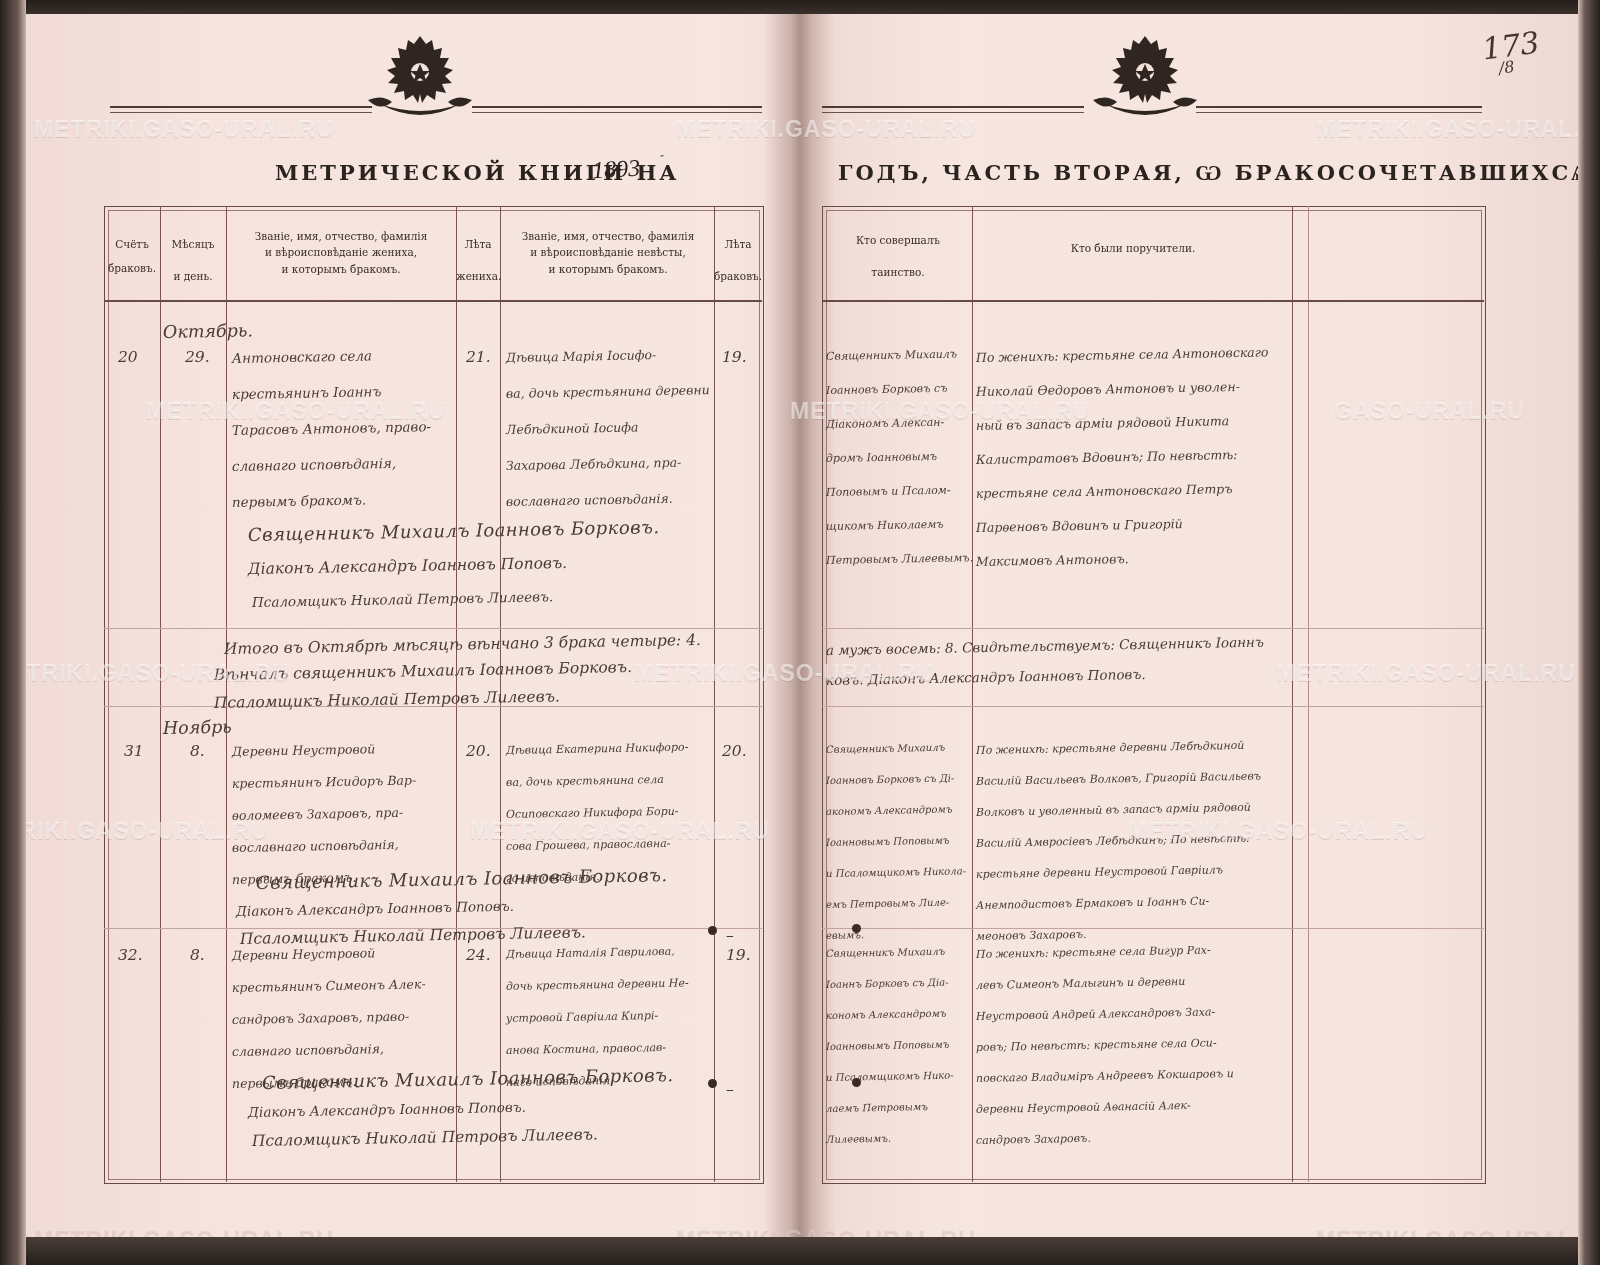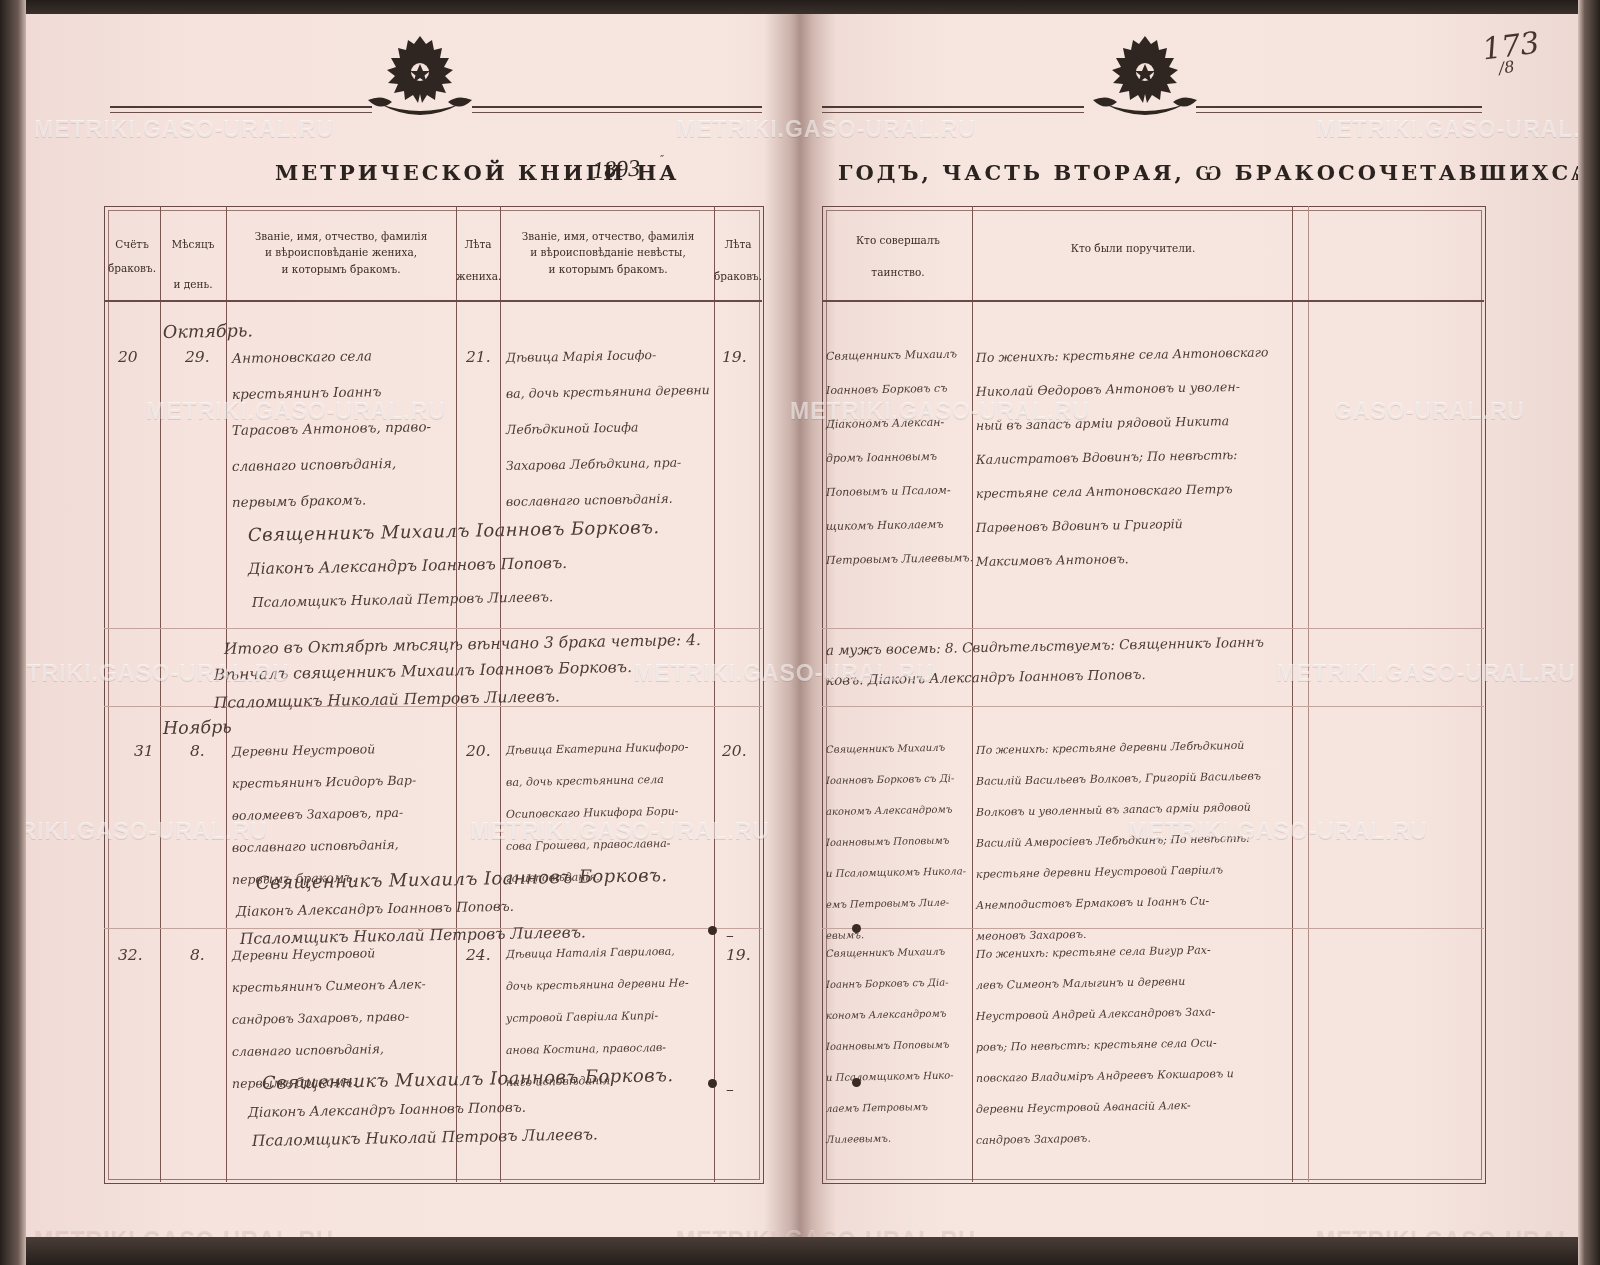--- a/index.html
+++ b/index.html
@@ -149,21 +149,21 @@
   <div class="vline" style="left:714px;top:206px;height:976px;"></div>
 
   <div class="hline" style="left:104px;top:300px;width:658px;height:2px;background:#6a4a46;"></div>
 
   <div class="colhead" style="left:104px;top:236px;width:56px;">
     <div>Счётъ</div>
     <div style="margin-top:8px;">браковъ.</div>
   </div>
   <div class="colhead" style="left:160px;top:236px;width:66px;">
     <div>Мѣсяцъ</div>
-    <div style="margin-top:24px;">и день.</div>
+    <div style="margin-top:16px;">и день.</div>
   </div>
   <div class="colhead" style="left:228px;top:228px;width:226px;">
     <div>Званіе, имя, отчество, фамилія</div>
     <div>и вѣроисповѣданіе жениха,</div>
     <div>и которымъ бракомъ.</div>
   </div>
   <div class="colhead" style="left:456px;top:236px;width:44px;">
     <div>Лѣта</div>
     <div style="margin-top:16px;">жениха.</div>
   </div>
@@ -268,21 +268,21 @@
   <div class="hw s12 tilt" style="left:976px;top:520px;">Парѳеновъ Вдовинъ и Григорій</div>
   <div class="hw s12 tilt" style="left:976px;top:554px;">Максимовъ Антоновъ.</div>
 
   <div class="hw s15 tilt" style="left:224px;top:640px;">Итого въ Октябрѣ мѣсяцѣ вѣнчано 3 брака четыре: 4.</div>
   <div class="hw s15 tilt" style="left:214px;top:666px;">Вѣнчалъ священникъ Михаилъ Іоанновъ Борковъ.</div>
   <div class="hw s15 tilt" style="left:214px;top:694px;">Псаломщикъ Николай Петровъ Лилеевъ.</div>
 
   <div class="hw s13 tilt" style="left:826px;top:642px;">а мужъ восемь: 8.  Свидѣтельствуемъ: Священникъ Іоаннъ</div>
   <div class="hw s13 tilt" style="left:826px;top:672px;">ковъ.  Діаконъ Александръ Іоанновъ Поповъ.</div>
 
-  <div class="hw s15" style="left:134px;top:742px;">31</div>
+  <div class="hw s15" style="left:124px;top:742px;">31</div>
   <div class="hw s15" style="left:190px;top:742px;">8.</div>
 
   <div class="hw s12 tilt" style="left:232px;top:744px;">Деревни Неустровой</div>
   <div class="hw s12 tilt" style="left:232px;top:776px;">крестьянинъ Исидоръ Вар-</div>
   <div class="hw s12 tilt" style="left:232px;top:808px;">ѳоломеевъ Захаровъ, пра-</div>
   <div class="hw s12 tilt" style="left:232px;top:840px;">вославнаго исповѣданія,</div>
   <div class="hw s12 tilt" style="left:232px;top:872px;">первымъ бракомъ.</div>
 
   <div class="hw s15" style="left:466px;top:742px;">20.</div>
 

